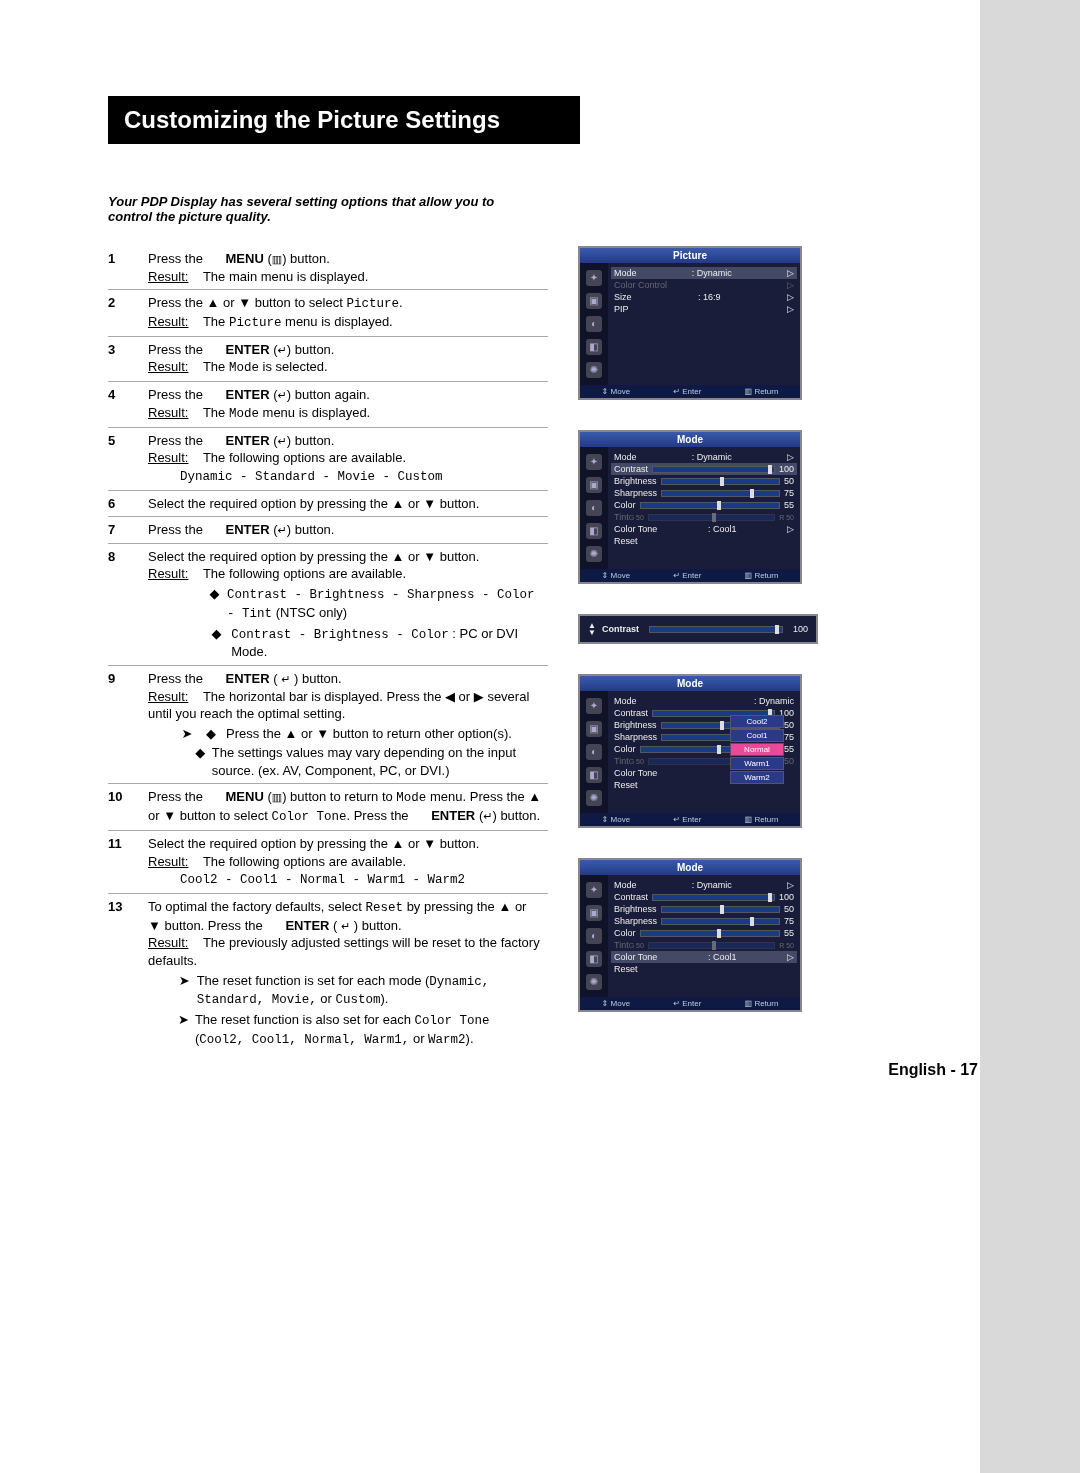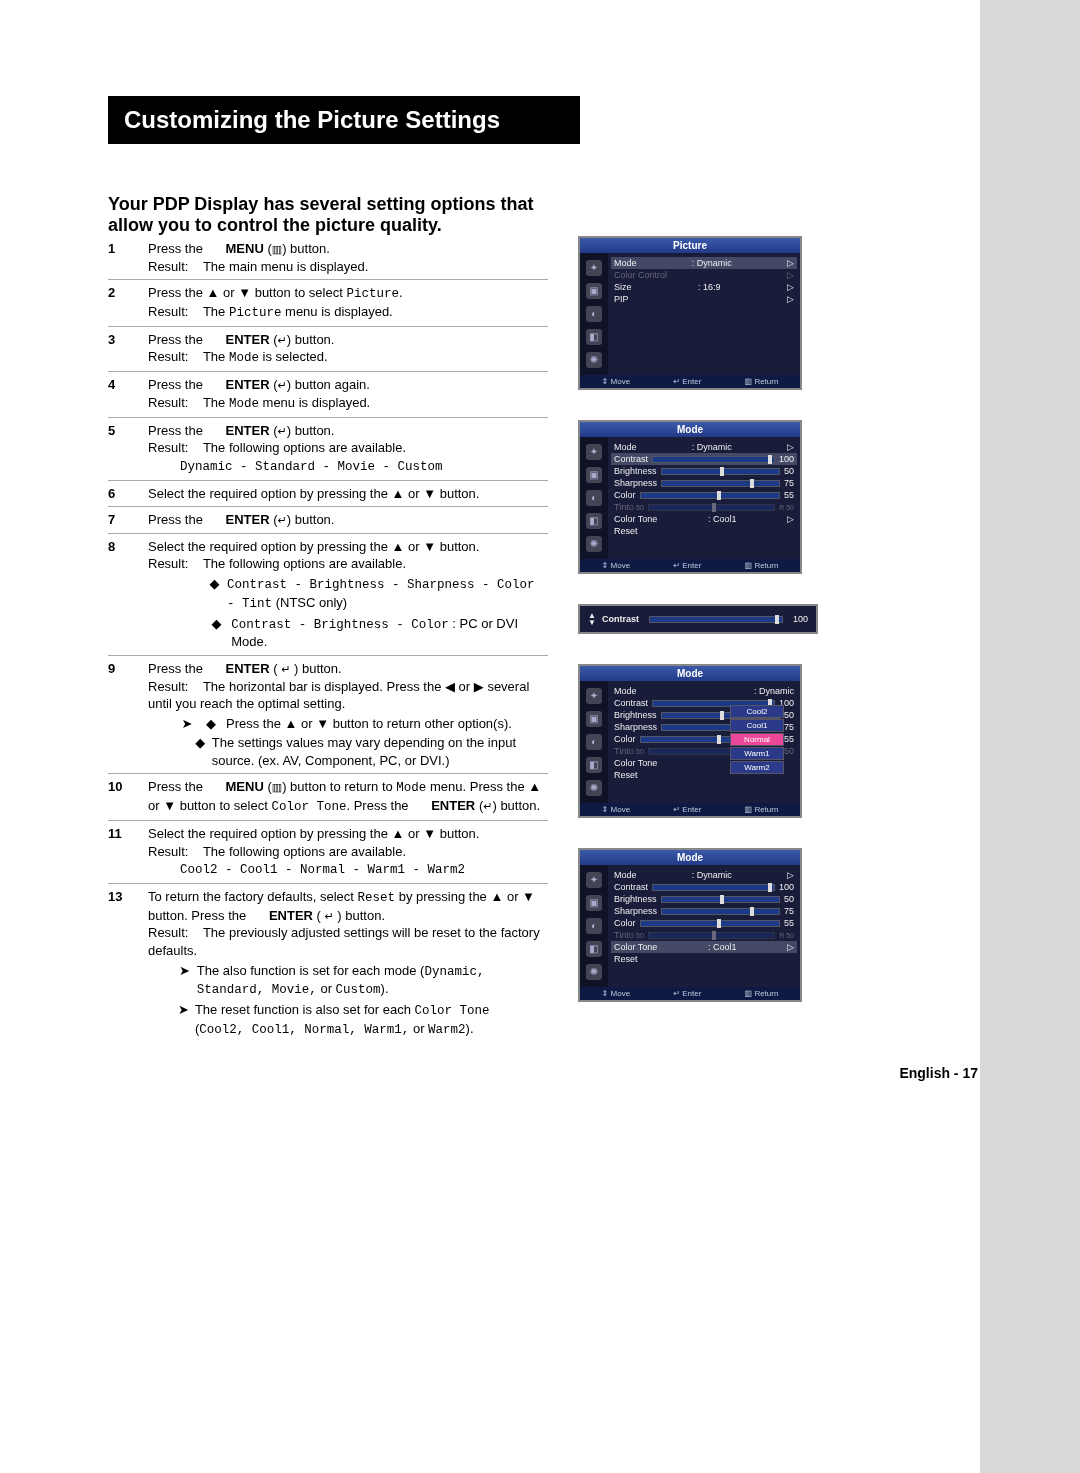--- a/index.html
+++ b/index.html
@@ -34,22 +34,24 @@
   .title-bar {
     background: #000;
     color: #fff;
     font-weight: bold;
     font-size: 24px;
     padding: 10px 16px;
     margin-bottom: 50px;
     width: 440px;
   }
   .intro {
+    font-style: italic;
     font-weight: bold;
-    font-size: 18px;
+    font-size: 13px;
+    margin-bottom: 22px;
     width: 430px;
   }
   .columns {
     display: flex;
     gap: 30px;
   }
   .left-col {
     width: 440px;
   }
   .right-col {
@@ -69,20 +71,21 @@
     line-height: 1.35;
   }
   table.steps td.num {
     font-weight: bold;
     width: 34px;
   }
   table.steps tr.sep td {
     border-top: 1px solid #aaa;
   }
   .result {
+    text-decoration: underline;
   }
   .monob {
     font-family: "Courier New", monospace;
     font-size: 12.5px;
   }
   .indent { margin-left: 32px; display: inline-block; }
   .bullet-block { display: flex; gap: 6px; margin-top: 2px; }
   .bullet-block .icon { width: 18px; text-align: center; }
   .bolds { font-weight: bold; margin-left: 19px; }
   .btn-icon { font-size: 11px; }
@@ -177,22 +180,22 @@
     font-size: 8px;
     padding: 1px 6px;
     color: #fff;
     border: 1px solid #556;
     text-align: center;
     width: 40px;
   }
   .footer {
     text-align: right;
     font-weight: bold;
-    font-size: 14px;
-    margin-top: 22px;
+    font-size: 16px;
+    margin-top: 8px;
   }
 </style>
 </head>
 <body>
 
 <div class="page">
   <div class="gray-band"></div>
   <div class="content">
     <div class="title-bar">Customizing the Picture Settings</div>
     <div class="intro">Your PDP Display has several setting options that allow you to control the picture quality.</div>
@@ -302,25 +305,25 @@
               <span>Select the required option by pressing the ▲ or ▼ button.</span><br>
               <span class="result">Result:</span>&nbsp;&nbsp;&nbsp;&nbsp;<span>The following options are available.</span><br>
               <span class="indent monob">Cool2 - Cool1 - Normal - Warm1 - Warm2</span>
             </td>
               </tr>
 
 
           <tr class="sep">
                 <td class="num">13</td>
             <td>
-              <span>To return the factory defaults, select </span><span class="monob">Reset</span><span> by pressing the ▲ or ▼ button. Press the </span><span class="bolds">ENTER</span><span> ( </span><span class="btn-icon">↵</span><span> ) button.</span><br>
+              <span>To optimal the factory defaults, select </span><span class="monob">Reset</span><span> by pressing the ▲ or ▼ button. Press the </span><span class="bolds">ENTER</span><span> ( </span><span class="btn-icon">↵</span><span> ) button.</span><br>
               <span class="result">Result:</span>&nbsp;&nbsp;&nbsp;&nbsp;<span>The previously adjusted settings will be reset to the factory defaults.</span>
               <div class="bullet-block" style="margin-left:30px">
                     <div class="icon">➤</div>
-                    <div><span>The also function is set for each mode (</span><span class="monob">Dynamic, Standard, Movie,</span><span> or </span><span class="monob">Custom</span><span>).</span></div>
+                    <div><span>The reset function is set for each mode (</span><span class="monob">Dynamic, Standard, Movie,</span><span> or </span><span class="monob">Custom</span><span>).</span></div>
                   </div>
               <div class="bullet-block" style="margin-left:30px">
                     <div class="icon">➤</div>
                     <div><span>The reset function is also set for each </span><span class="monob">Color Tone</span><span> (</span><span class="monob">Cool2, Cool1, Normal, Warm1,</span><span> or </span><span class="monob">Warm2</span><span>).</span></div>
                   </div>
             </td>
               </tr>
 
         </tbody>
           </table>

